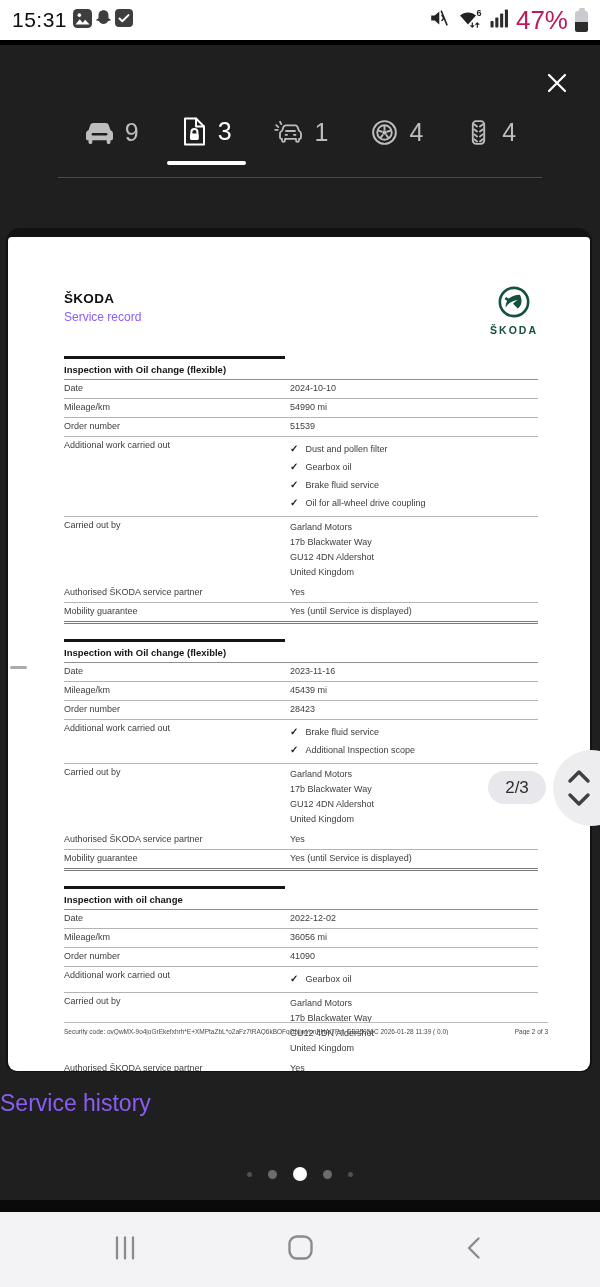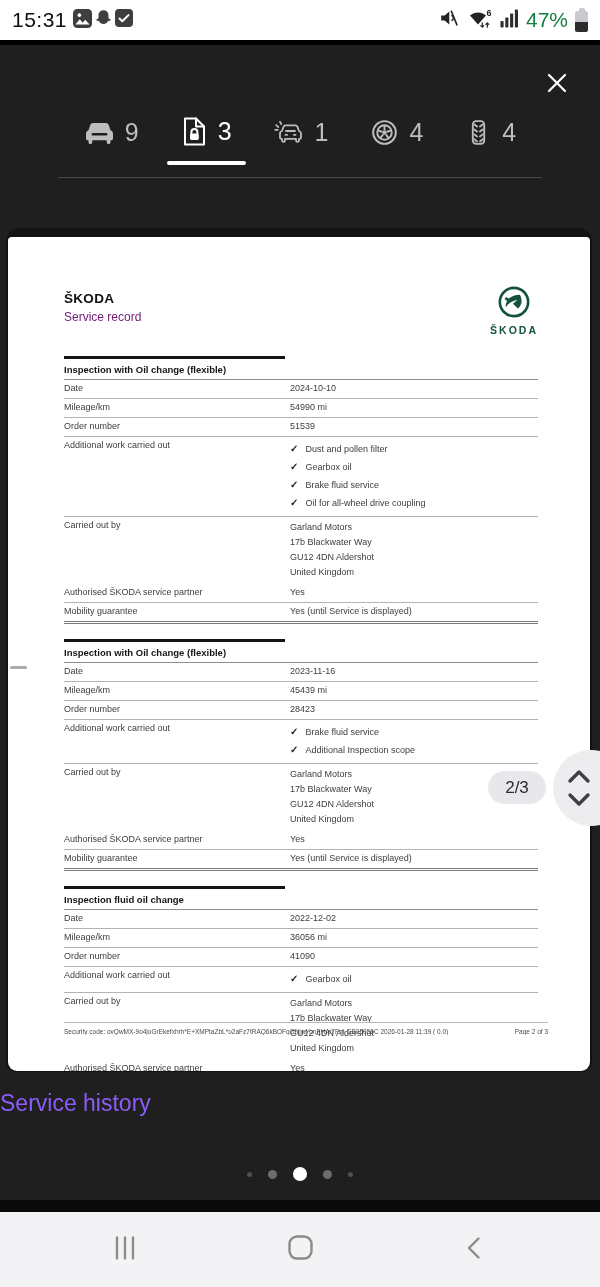--- a/index.html
+++ b/index.html
@@ -5,21 +5,21 @@
   html,body{margin:0;padding:0;}
   body{width:600px;height:1287px;position:relative;background:#1f1f1f;overflow:hidden;
        font-family:"Liberation Sans",sans-serif;}
   [data-interactable]{box-sizing:border-box;}
 
   
   .status-bar{position:absolute;top:0;left:0;right:0;height:40px;background:#fff;
     display:flex;align-items:center;padding:0 12px;gap:2px;}
   .sb-time{font-size:21px;color:#0f0f0f;letter-spacing:.5px;margin-right:4px;}
   .sb-right{margin-left:auto;display:flex;align-items:center;gap:7px;}
-  .sb-pct{font-size:21px;color:#15803d;}
+  .sb-pct{font-size:26px;color:#be185d;}
   .battery{display:flex;flex-direction:column;align-items:center;}
   .bat-nub{width:6px;height:2.5px;background:#c9cacd;border-radius:1.5px 1.5px 0 0;}
   .bat-body{width:13px;height:21px;background:#c9cacd;border-radius:2.5px;position:relative;overflow:hidden;}
   .bat-fill{position:absolute;bottom:0;left:0;right:0;height:47%;background:#2c2c2c;}
   .top-black{position:absolute;top:40px;left:0;right:0;height:5px;background:#000;}
 
   
   .close-btn{position:absolute;top:68px;right:26px;width:34px;height:34px;display:flex;
     align-items:center;justify-content:center;cursor:pointer;}
   .tab-bar{position:absolute;top:116px;left:0;width:100%;display:flex;justify-content:center;
@@ -34,21 +34,21 @@
   .tab-icon svg{display:block;}
 
   
   .doc-card{position:absolute;top:228px;left:6px;width:586px;height:844px;background:#121212;
     border-radius:14px 14px 10px 10px;}
   .sheet{position:absolute;top:9px;left:2px;right:2px;bottom:1px;background:#fff;
     border-radius:4px 4px 9px 9px;overflow:hidden;}
   .sheet-content{position:relative;height:100%;box-sizing:border-box;padding:54px 52px 0 56px;}
   .doc-head{display:flex;justify-content:space-between;align-items:flex-start;}
   .brand-name{font-size:13.5px;font-weight:bold;color:#111;letter-spacing:.3px;}
-  .brand-sub{font-size:12px;color:#701a75;margin-top:4px;}
+  .brand-sub{font-size:12px;color:#8b5cf6;margin-top:4px;}
   .logo-box{display:flex;flex-direction:column;align-items:center;gap:1px;margin-top:-6px;}
   .logo-word{font-size:10.5px;font-weight:bold;letter-spacing:2px;color:#14523e;}
 
   .sections{margin-top:26px;}
   .section{margin-top:21px;}
   .section:first-child{margin-top:0;}
   .section-title{position:relative;font-weight:bold;font-size:9.5px;color:#141414;
     padding:2px 0 4px;border-bottom:1px solid #8f8f8f;margin-top:7px;}
   .section-title::before{content:"";position:absolute;left:0;top:-6px;width:221px;height:3px;background:#141414;}
   .row{display:flex;border-bottom:1px solid #b3b3b3;padding:3px 0 4px;font-size:9px;
@@ -313,21 +313,21 @@
               <div class="lbl" data-interactable="false">Authorised ŠKODA service partner</div>
               <div class="val" data-interactable="false">Yes</div>
             </div>
             <div class="row last" data-interactable="false">
               <div class="lbl" data-interactable="false">Mobility guarantee</div>
               <div class="val" data-interactable="false">Yes (until Service is displayed)</div>
             </div>
             <div class="section-end" data-interactable="false"></div>
           </section>
           <section class="section" data-interactable="false">
-            <div class="section-title" data-interactable="false">Inspection fluid oil change</div>
+            <div class="section-title" data-interactable="false">Inspection with oil change</div>
             <div class="row" data-interactable="false">
               <div class="lbl" data-interactable="false">Date</div>
               <div class="val" data-interactable="false">2022-12-02</div>
             </div>
             <div class="row" data-interactable="false">
               <div class="lbl" data-interactable="false">Mileage/km</div>
               <div class="val" data-interactable="false">36056 mi</div>
             </div>
             <div class="row" data-interactable="false">
               <div class="lbl" data-interactable="false">Order number</div>

